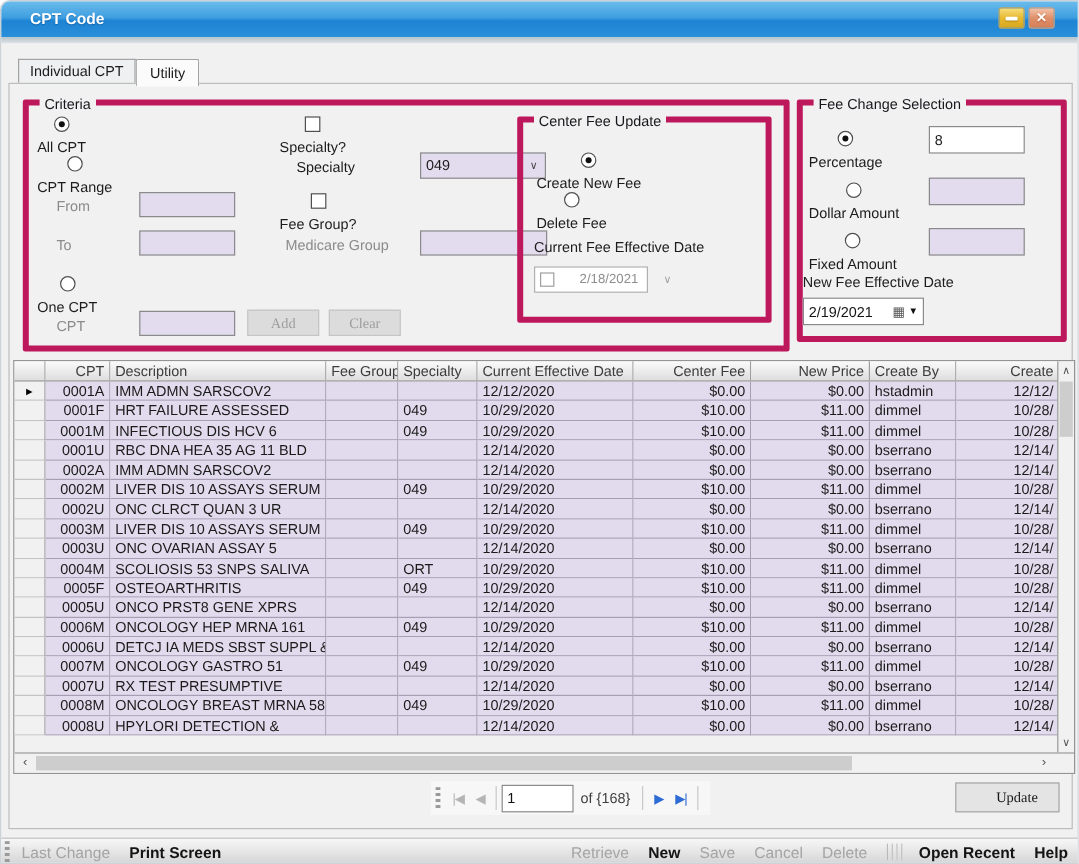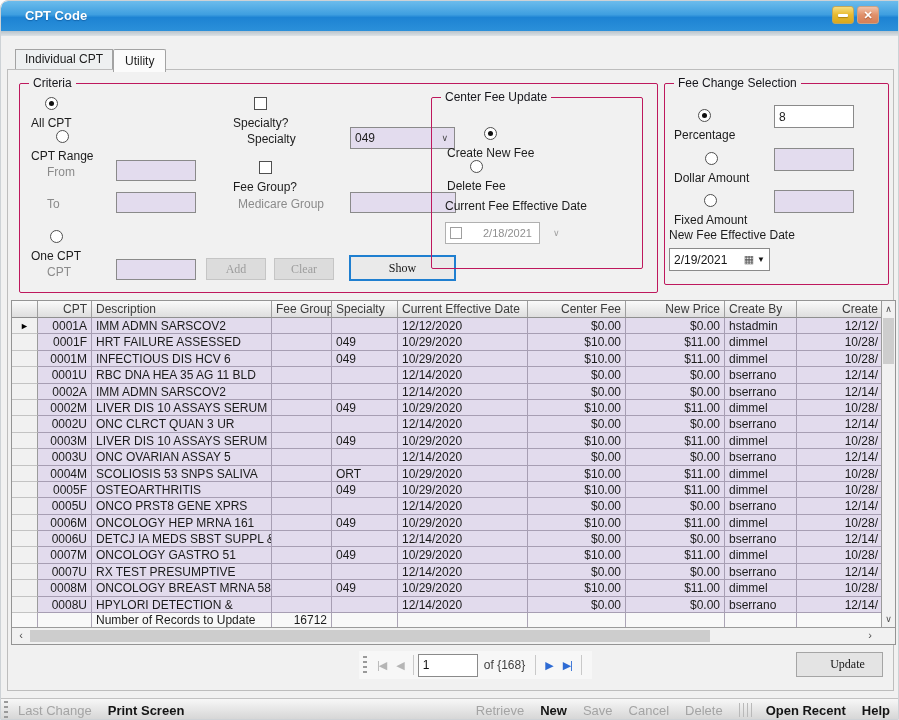--- a/index.html
+++ b/index.html
@@ -28,21 +28,21 @@
   
   .tabs { position:absolute; left:14px; top:48px; height:21px; display:flex; align-items:flex-start; }
   .tab { font-size:12px; color:#1c1c1c; border:1px solid #a3a3a3; border-bottom:none;
          background:#eef0f1; padding:2px 9px 3px 9px; position:relative; }
   .tab.active { background:#fbfbfb; padding:4px 11px 4px 11px; z-index:3; margin-bottom:-1px;
                 border-radius:2px 2px 0 0; }
   .page { position:absolute; left:6px; top:68px; width:887px; height:622px;
           border:1px solid #bdbdbd; background:#f1f1f1; }
 
   
-  .grp { position:absolute; border:1px solid #be185d; border-radius:2px; }
+  .grp { position:absolute; border:5px solid #be185d; border-radius:2px; }
   .grp .lgd { position:absolute; top:-8px; left:9px; background:#f1f1f1; padding:0 4px;
               font-size:12px; color:#16161c; }
 
   
   .ctl { position:absolute; display:flex; gap:6px; align-items:center; height:16px;flex-direction:column; }
   .lbl { font-size:12px; color:#1c1c1c; white-space:nowrap; }
   .lbl.gray { color:#8b8b8b; }
   .rad { width:13px; height:13px; border:1px solid #4f4f4f; border-radius:50%; background:#fff;
          display:inline-block; position:relative; flex:0 0 auto; }
   .rad.on::after { content:""; position:absolute; left:3px; top:3px; width:5px; height:5px;
@@ -179,21 +179,20 @@
   <span class="lbl gray abs" style="left:237px; top:196px;">Medicare Group</span>
   <input class="tb lav" style="left: 349px; top: 191px; width: 106px; height: 21px;">
   <div class="ctl" style="left:30px; top:229px;">
     <span class="rad"></span>
     <span class="lbl">One CPT</span>
   </div>
   <span class="lbl gray abs" style="left:46px; top:264px;">CPT</span>
   <input class="tb lav" style="left: 115px; top: 258px; width: 80px; height: 21px;">
   <div class="btn dis" style="left:205px; top:257px; width:60px; height:22px;">Add</div>
   <div class="btn dis" style="left:273px; top:257px; width:60px; height:22px;">Clear</div>
-  <div class="btn def" style="left:348px; top:254px; width:107px; height:26px;">Show</div>
 
   <div class="grp" style="left:430px; top:96px; width:212px; height:172px;">
     <span class="lgd">Center Fee Update</span>
   </div>
   <div class="ctl" style="left:446px; top:126px;">
     <span class="rad on"></span>
     <span class="lbl">Create New Fee</span>
   </div>
   <div class="ctl" style="left:446px; top:159px;">
     <span class="rad"></span>
@@ -455,32 +454,20 @@
       <div class="gc c1 l">HPYLORI DETECTION &amp;</div>
       <div class="gc c2 l"></div>
       <div class="gc c3 l"></div>
       <div class="gc c4 l">12/14/2020</div>
       <div class="gc c5 r">$0.00</div>
       <div class="gc c6 r">$0.00</div>
       <div class="gc c7 l">bserrano</div>
       <div class="gc c8 r">12/14/</div>
     </div>
       </div>
-    <div class="gsum">
-      <div class="gc ind"></div>
-      <div class="gc c0"></div>
-      <div class="gc c1 l">Number of Records to Update</div>
-      <div class="gc c2 r">16712</div>
-      <div class="gc c3"></div>
-      <div class="gc c4"></div>
-      <div class="gc c5"></div>
-      <div class="gc c6"></div>
-      <div class="gc c7"></div>
-      <div class="gc c8"></div>
-    </div>
     <div class="vscroll">
       <div class="uarr">∧</div>
       <div class="thumb"></div>
       <div class="darr">∨</div>
     </div>
     <div class="hscroll">
       <div class="larr">‹</div>
       <div class="thumb"></div>
       <div class="rarr">›</div>
     </div>

